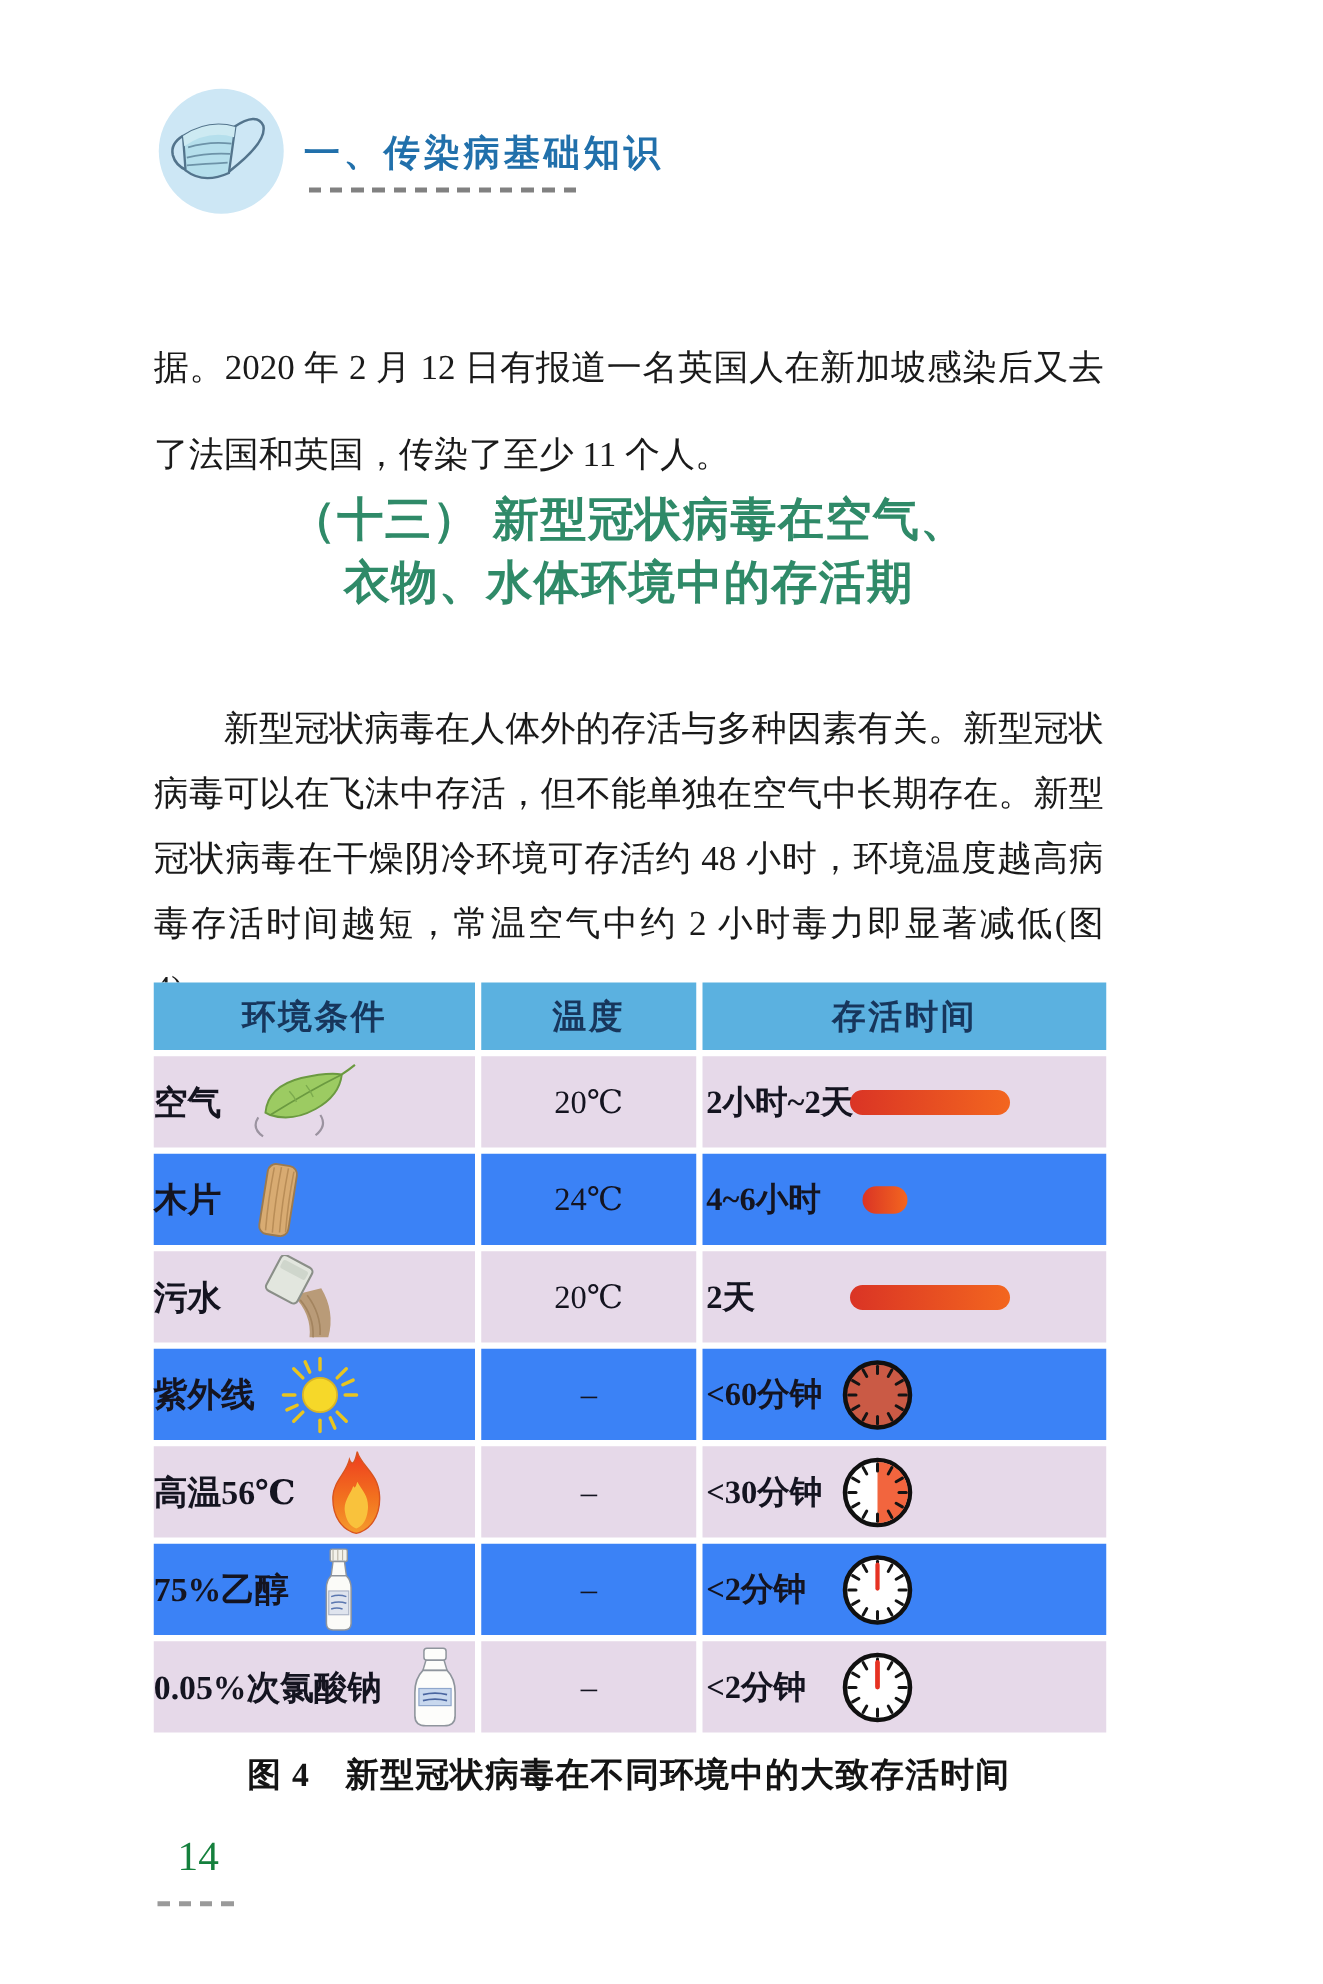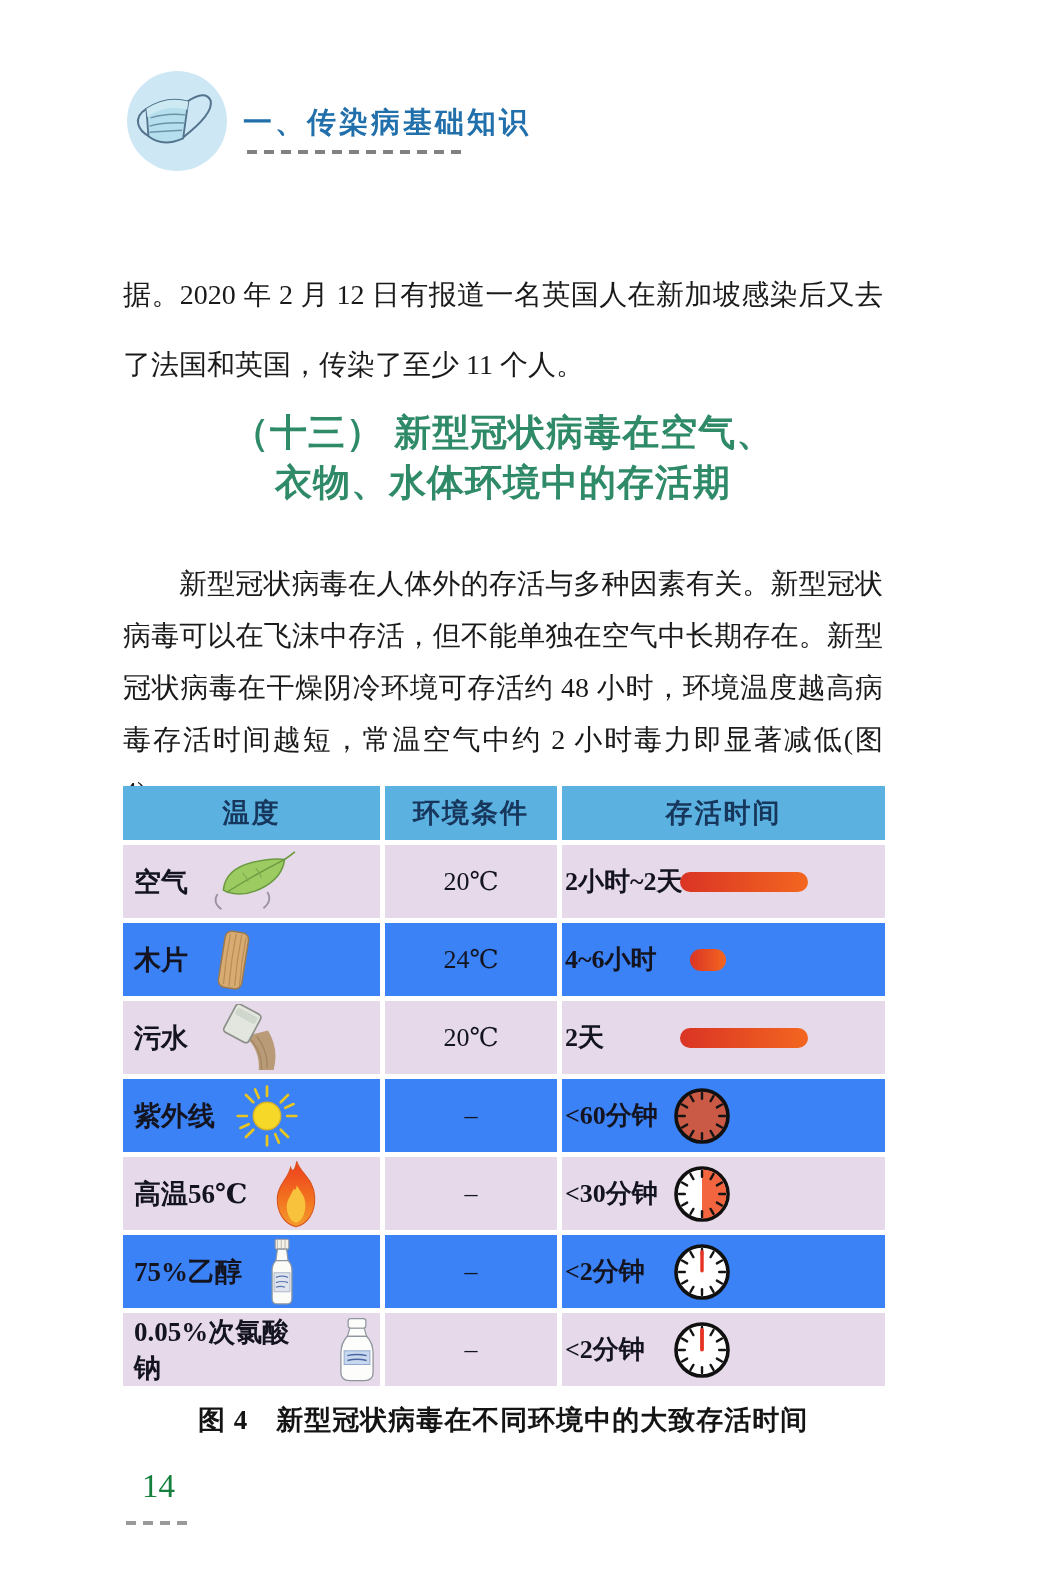--- a/index.html
+++ b/index.html
@@ -14,36 +14,36 @@
     color:#2170ab;letter-spacing:3px;white-space:nowrap;
   }
   .header-dashes{
     position:absolute;left:247px;top:150px;width:216px;height:4px;
     background:repeating-linear-gradient(90deg,#818181 0 10px,transparent 10px 17px);
   }
   
   .p1{position:absolute;left:123px;top:232px;width:760px;font-size:28px;line-height:70px;text-align:justify;}
   .section-heading{
     position:absolute;left:123px;top:392px;width:760px;text-align:center;
-    color:#2f8a68;font-size:37px;font-weight:bold;line-height:50px;letter-spacing:1px;margin-top:16px;
+    color:#2f8a68;font-size:37px;font-weight:bold;line-height:50px;letter-spacing:1px;
   }
   .p2{position:absolute;left:123px;top:530px;width:760px;font-size:28px;line-height:52px;text-align:justify;text-indent:2em;}
   
   .figure-table{
     position:absolute;left:123px;top:786px;background:#ffffff;
     display:grid;grid-template-columns:257px 172px 323px;grid-template-rows:54px repeat(7,73px);gap:5px;
   }
   .hcell{
     background:#5bb1e0;color:#17365c;font-weight:bold;font-size:27px;
     display:flex;align-items:center;justify-content:center;letter-spacing:2px;
   }
   .cell{display:flex;align-items:center;position:relative;font-size:26px;}
   .pink{background:#e6d9e9;}
   .blue{background:#3b82f6;}
-  .c1{padding-left:11px;font-weight:bold;font-size:27px;color:#141420;}
+  .c1{font-weight:bold;font-size:27px;color:#141420;}
   .c1 svg{margin-left:20px;flex:0 0 auto;}
   .c2{justify-content:center;color:#141420;}
   .c3{padding-left:3px;font-weight:bold;color:#141420;}
   .bar{
     position:absolute;left:118px;top:50%;transform:translateY(-50%);
     width:128px;height:20px;border-radius:10px;
     background:linear-gradient(90deg,#da3425,#f3661f);
   }
   .bar.short{width:36px;height:22px;border-radius:11px;left:128px;}
   .clock{position:absolute;left:110px;top:50%;transform:translateY(-50%);}
@@ -98,22 +98,22 @@
 
   <div class="section-heading">
     <div>（十三） 新型冠状病毒在空气、</div>
     <div>衣物、水体环境中的存活期</div>
   </div>
 
   <p class="p2">新型冠状病毒在人体外的存活与多种因素有关。新型冠状病毒可以在飞沫中存活，但不能单独在空气中长期存在。新型冠状病毒在干燥阴冷环境可存活约 48 小时，环境温度越高病毒存活时间越短，常温空气中约 2 小时毒力即显著减低(图 4)。</p>
 
   <div class="figure-table">
 
+    <div class="hcell">环境条件</div>
     <div class="hcell">温度</div>
-    <div class="hcell">环境条件</div>
     <div class="hcell">存活时间</div>
 
     <div class="cell c1 pink">
       <span>空气</span>
       <svg viewBox="0 0 92 66" width="88" height="63">
         <path d="M16,42 Q18,20 46,13 Q68,8 80,10 Q78,28 58,39 Q38,50 20,44 Z" fill="#9ccb62" stroke="#6b9a40" stroke-width="1.6"></path>
         <path d="M80,10 Q52,24 20,44" fill="none" stroke="#6b9a40" stroke-width="1.5"></path>
         <path d="M80,10 Q86,6 91,2" fill="none" stroke="#6b9a40" stroke-width="1.8"></path>
         <path d="M36,24 Q40,28 42,33 M50,19 Q54,24 56,29" fill="none" stroke="#7cab4e" stroke-width="1.2"></path>
         <path d="M10,46 Q4,55 14,62" fill="none" stroke="#9b93a0" stroke-width="1.8"></path>

